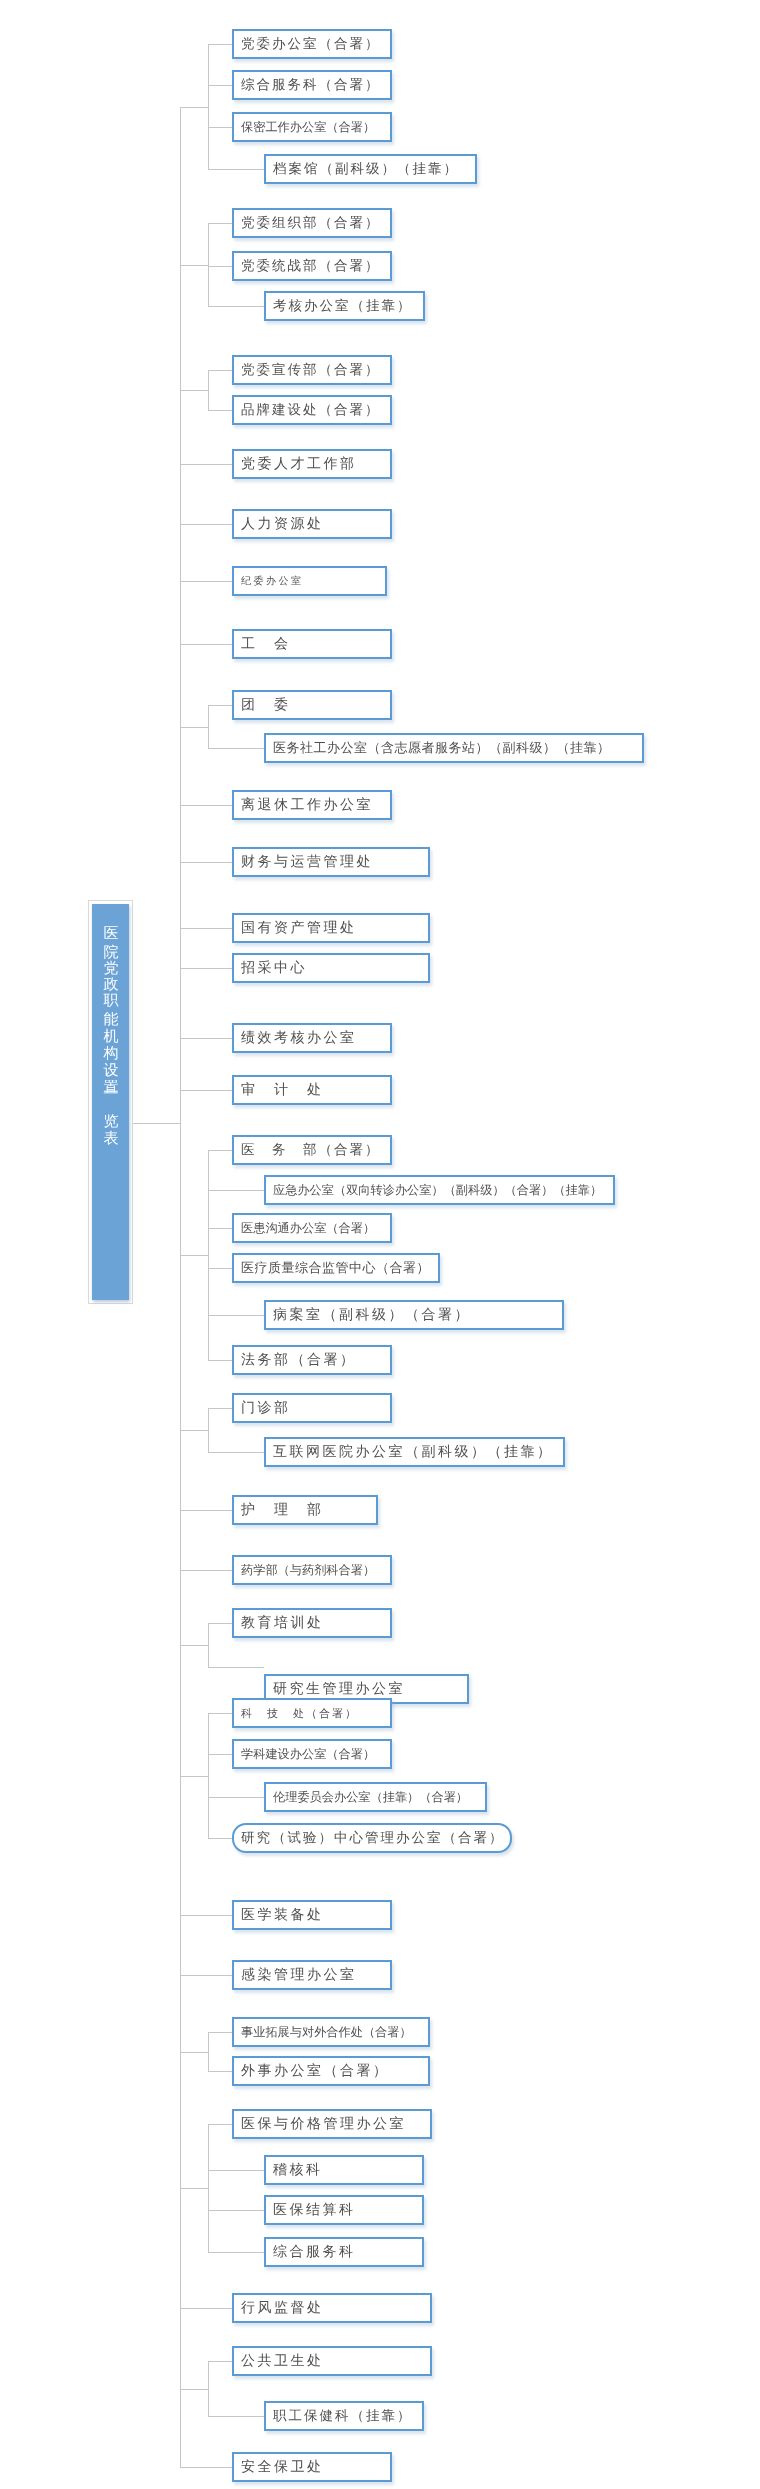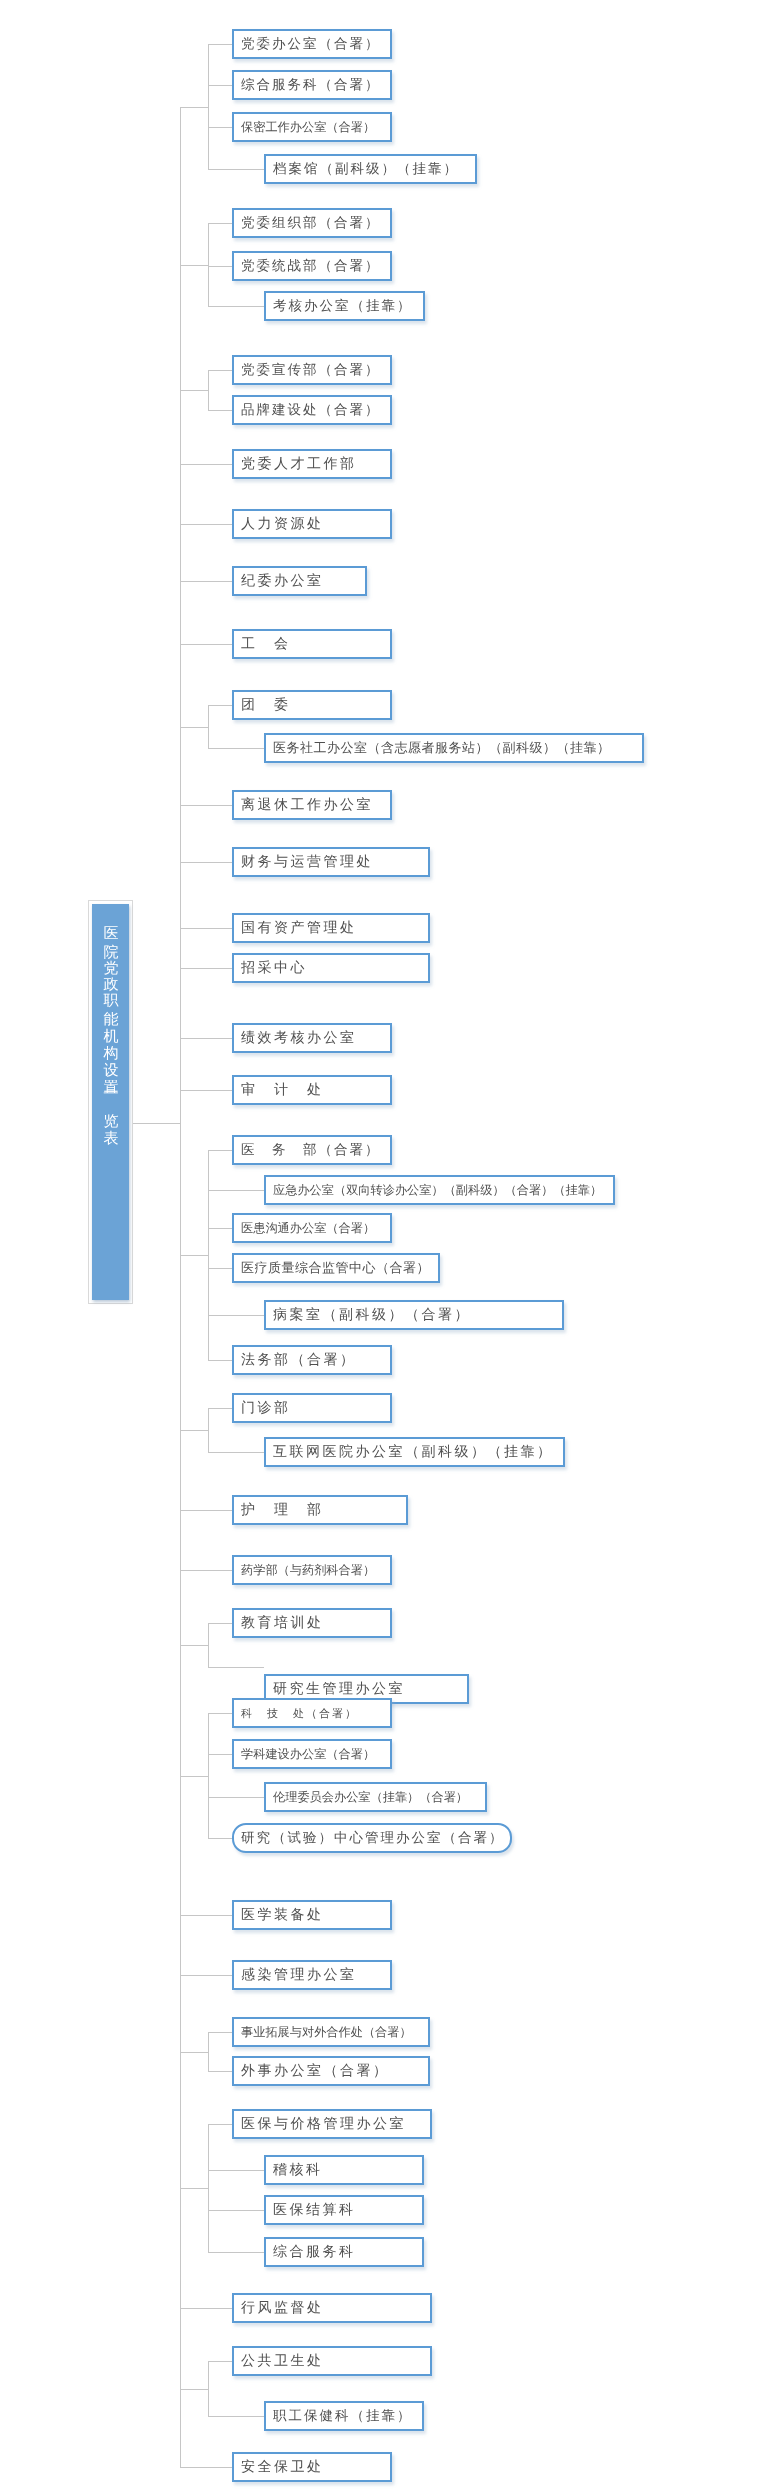--- a/index.html
+++ b/index.html
@@ -84,21 +84,21 @@
       <div class="cline" style="left: 180px; top: 390px; width: 28px; height: 1px;"></div>
       <div class="cline" style="left: 208px; top: 370px; width: 1px; height: 40px;"></div>
       <div class="node" style="left: 232px; top: 355px; width: 160px; font-size: 13.5px; letter-spacing: 2px;">党委宣传部（合署）</div>
       <div class="cline" style="left: 208px; top: 370px; width: 24px; height: 1px;"></div>
       <div class="node" style="left: 232px; top: 395px; width: 160px; font-size: 13.5px; letter-spacing: 2px;">品牌建设处（合署）</div>
       <div class="cline" style="left: 208px; top: 410px; width: 24px; height: 1px;"></div>
       <div class="node" style="left: 232px; top: 449px; width: 160px; font-size: 14px; letter-spacing: 2.5px;">党委人才工作部</div>
       <div class="cline" style="left: 180px; top: 464px; width: 52px; height: 1px;"></div>
       <div class="node" style="left: 232px; top: 509px; width: 160px; font-size: 14px; letter-spacing: 2.5px;">人力资源处</div>
       <div class="cline" style="left: 180px; top: 524px; width: 52px; height: 1px;"></div>
-      <div class="node" style="left: 232px; top: 566px; width: 135px; font-size: 14px; letter-spacing: 2.5px;">纪委办公室</div>
+      <div class="node" style="left: 232px; top: 566px; width: 155px; font-size: 10px; letter-spacing: 2.5px;">纪委办公室</div>
       <div class="cline" style="left: 180px; top: 581px; width: 52px; height: 1px;"></div>
       <div class="node" style="left: 232px; top: 629px; width: 160px; font-size: 14px; letter-spacing: 2.5px;">工　会</div>
       <div class="cline" style="left: 180px; top: 644px; width: 52px; height: 1px;"></div>
       <div class="cline" style="left: 180px; top: 727px; width: 28px; height: 1px;"></div>
       <div class="cline" style="left: 208px; top: 705px; width: 1px; height: 43px;"></div>
       <div class="node" style="left: 232px; top: 690px; width: 160px; font-size: 14px; letter-spacing: 2.5px;">团　委</div>
       <div class="cline" style="left: 208px; top: 705px; width: 24px; height: 1px;"></div>
       <div class="node" style="left: 264px; top: 733px; width: 380px; font-size: 13px; letter-spacing: 0.5px;">医务社工办公室（含志愿者服务站）（副科级）（挂靠）</div>
       <div class="cline" style="left: 208px; top: 748px; width: 56px; height: 1px;"></div>
       <div class="node" style="left: 232px; top: 790px; width: 160px; font-size: 14px; letter-spacing: 2.5px;">离退休工作办公室</div>
@@ -126,21 +126,21 @@
       <div class="node" style="left: 264px; top: 1300px; width: 300px; font-size: 14px; letter-spacing: 2.5px;">病案室（副科级）（合署）</div>
       <div class="cline" style="left: 208px; top: 1315px; width: 56px; height: 1px;"></div>
       <div class="node" style="left: 232px; top: 1345px; width: 160px; font-size: 14px; letter-spacing: 2.5px;">法务部（合署）</div>
       <div class="cline" style="left: 208px; top: 1360px; width: 24px; height: 1px;"></div>
       <div class="cline" style="left: 180px; top: 1430px; width: 28px; height: 1px;"></div>
       <div class="cline" style="left: 208px; top: 1408px; width: 1px; height: 44px;"></div>
       <div class="node" style="left: 232px; top: 1393px; width: 160px; font-size: 14px; letter-spacing: 2.5px;">门诊部</div>
       <div class="cline" style="left: 208px; top: 1408px; width: 24px; height: 1px;"></div>
       <div class="node" style="left: 264px; top: 1437px; width: 301px; font-size: 14px; letter-spacing: 2.5px;">互联网医院办公室（副科级）（挂靠）</div>
       <div class="cline" style="left: 208px; top: 1452px; width: 56px; height: 1px;"></div>
-      <div class="node" style="left: 232px; top: 1495px; width: 176px; font-size: 14px; letter-spacing: 2.5px;">护　理　部</div>
+      <div class="node" style="left: 232px; top: 1495px; width: 146px; font-size: 14px; letter-spacing: 2.5px;">护　理　部</div>
       <div class="cline" style="left: 180px; top: 1510px; width: 52px; height: 1px;"></div>
       <div class="node" style="left: 232px; top: 1555px; width: 160px; font-size: 12.2px; letter-spacing: 0px;">药学部（与药剂科合署）</div>
       <div class="cline" style="left: 180px; top: 1570px; width: 52px; height: 1px;"></div>
       <div class="cline" style="left: 180px; top: 1645px; width: 28px; height: 1px;"></div>
       <div class="cline" style="left: 208px; top: 1623px; width: 1px; height: 44px;"></div>
       <div class="node" style="left: 232px; top: 1608px; width: 160px; font-size: 14px; letter-spacing: 2.5px;">教育培训处</div>
       <div class="cline" style="left: 208px; top: 1623px; width: 24px; height: 1px;"></div>
       <div class="node" style="left: 264px; top: 1652px; width: 205px; font-size: 14px; letter-spacing: 2.5px; margin-top: 22px;">研究生管理办公室</div>
       <div class="cline" style="left: 208px; top: 1667px; width: 56px; height: 1px;"></div>
       <div class="cline" style="left: 180px; top: 1776px; width: 28px; height: 1px;"></div>

